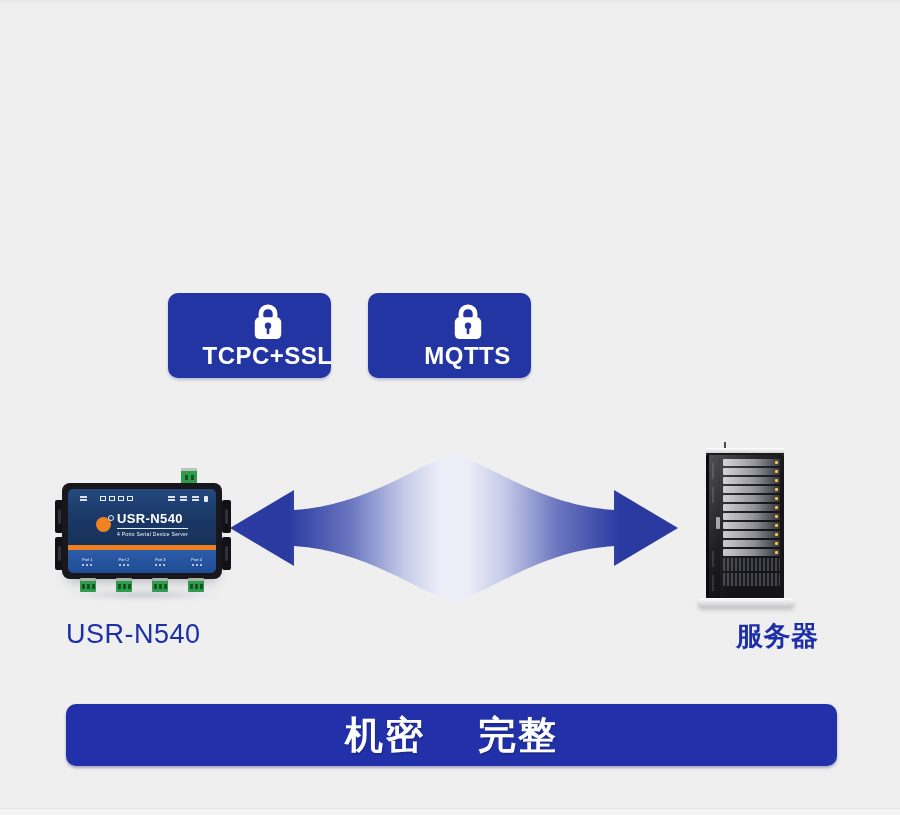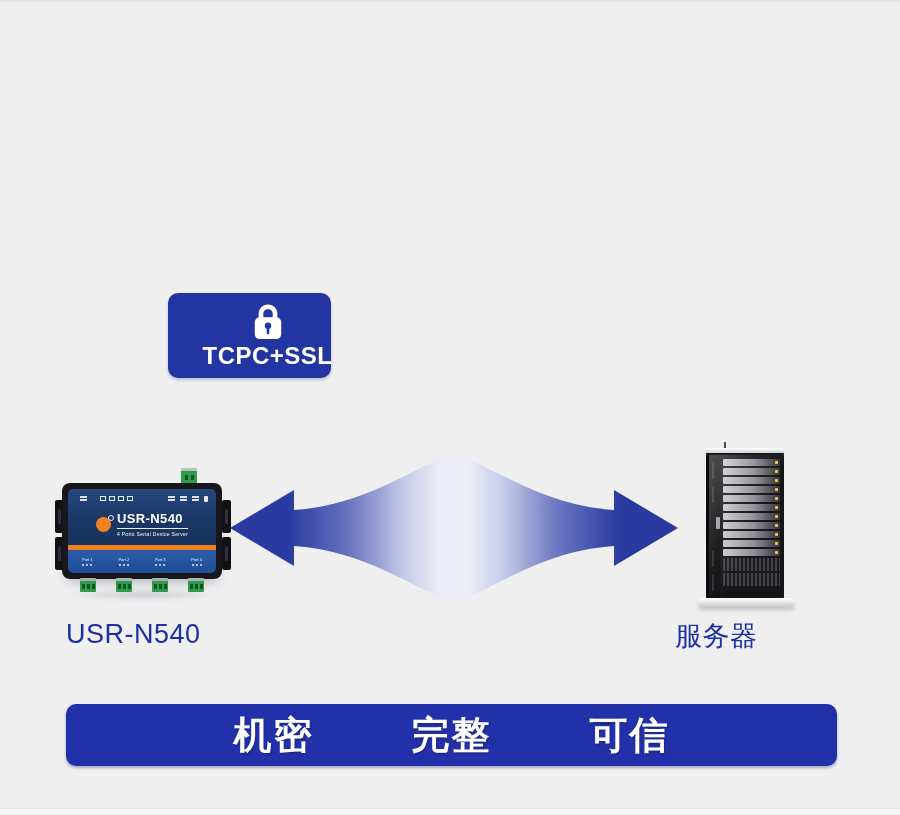--- a/index.html
+++ b/index.html
@@ -82,44 +82,53 @@
   .srv-vent { height:13px; border-radius:1px;
               background:repeating-linear-gradient(90deg,#44444c 0 2px,#1a1a1f 2px 4px); }
   .srv-glass { position:absolute; inset:0; pointer-events:none;
                background:linear-gradient(115deg,rgba(255,255,255,.28) 0%,rgba(255,255,255,.07) 35%,rgba(255,255,255,0) 60%); }
   .srv-base { position:absolute; left:0; top:156px; width:96px; height:9px; border-radius:4px;
               background:linear-gradient(180deg,#ffffff,#c9c9cd); box-shadow:0 3px 4px rgba(0,0,0,.18); }
 
   
   .caption { position:absolute; color:#1c2fa8; font-size:27px; font-weight:500; letter-spacing:.5px; }
   .caption-device { left:66px; top:619px; }
-  .caption-server { left:675px; top:618px; }
+  .caption-server { left:736px; top:618px;font-weight:bold; }
 
   
   .security-bar { position:absolute; left:66px; top:704px; width:771px; height:62px; background:#2231aa;
-                  border-radius:10px; display:flex; align-items:center; justify-content:center; gap:98px;
+                  border-radius:10px; display:flex; align-items:center; justify-content:center; gap:53px;
                   box-shadow:0 2px 3px rgba(25,35,110,.35); }
   .bar-item { color:#ffffff; font-size:38px; font-weight:700; letter-spacing:2px; line-height:1;
               text-shadow:1px 2px 1px rgba(20,28,90,.35); }
 </style>
 </head>
 <body>
 
 <div class="stage">
   <div class="top-line"></div>
 
   <div class="badges-row">
     <div class="badge">
       <svg width="34" height="38" viewBox="0 0 36 40">
         <rect x="10.5" y="3" width="15" height="16" rx="7" fill="none" stroke="#ffffff" stroke-width="5"></rect>
         <rect x="4" y="14" width="28" height="23" rx="5" fill="#ffffff"></rect>
         <circle cx="18" cy="23" r="3.4" fill="#2334a3"></circle>
         <rect x="16.6" y="25" width="2.8" height="7" rx="1.4" fill="#2334a3"></rect>
       </svg>
       <span class="badge-label">TCPC+SSL</span>
+    </div>
+    <div class="badge">
+      <svg width="34" height="38" viewBox="0 0 36 40">
+        <rect x="10.5" y="3" width="15" height="16" rx="7" fill="none" stroke="#ffffff" stroke-width="5"></rect>
+        <rect x="4" y="14" width="28" height="23" rx="5" fill="#ffffff"></rect>
+        <circle cx="18" cy="23" r="3.4" fill="#2334a3"></circle>
+        <rect x="16.6" y="25" width="2.8" height="7" rx="1.4" fill="#2334a3"></rect>
+      </svg>
+      <span class="badge-label">MQTTS</span>
     </div>
   </div>
 
   <svg class="tunnel-arrow" width="452" height="164" viewBox="0 0 452 164">
     <defs>
       <linearGradient id="arrowGrad" x1="0" y1="0" x2="1" y2="0">
         <stop offset="0" stop-color="#2b3aa0"></stop>
         <stop offset="0.13" stop-color="#2b3aa0"></stop>
         <stop offset="0.27" stop-color="#6b77c0"></stop>
         <stop offset="0.39" stop-color="#c6cbe9"></stop>
@@ -302,17 +311,16 @@
     </div>
     <div class="srv-base"></div>
   </div>
 
   <div class="caption caption-device">USR-N540</div>
   <div class="caption caption-server">服务器</div>
 
   <div class="security-bar">
     <span class="bar-item">机密</span>
     <span class="bar-item">完整</span>
-    <span class="bar-item">可信</span>
   </div>
 
   <div class="bottom-strip"></div>
 </div>
 
 </body></html>

